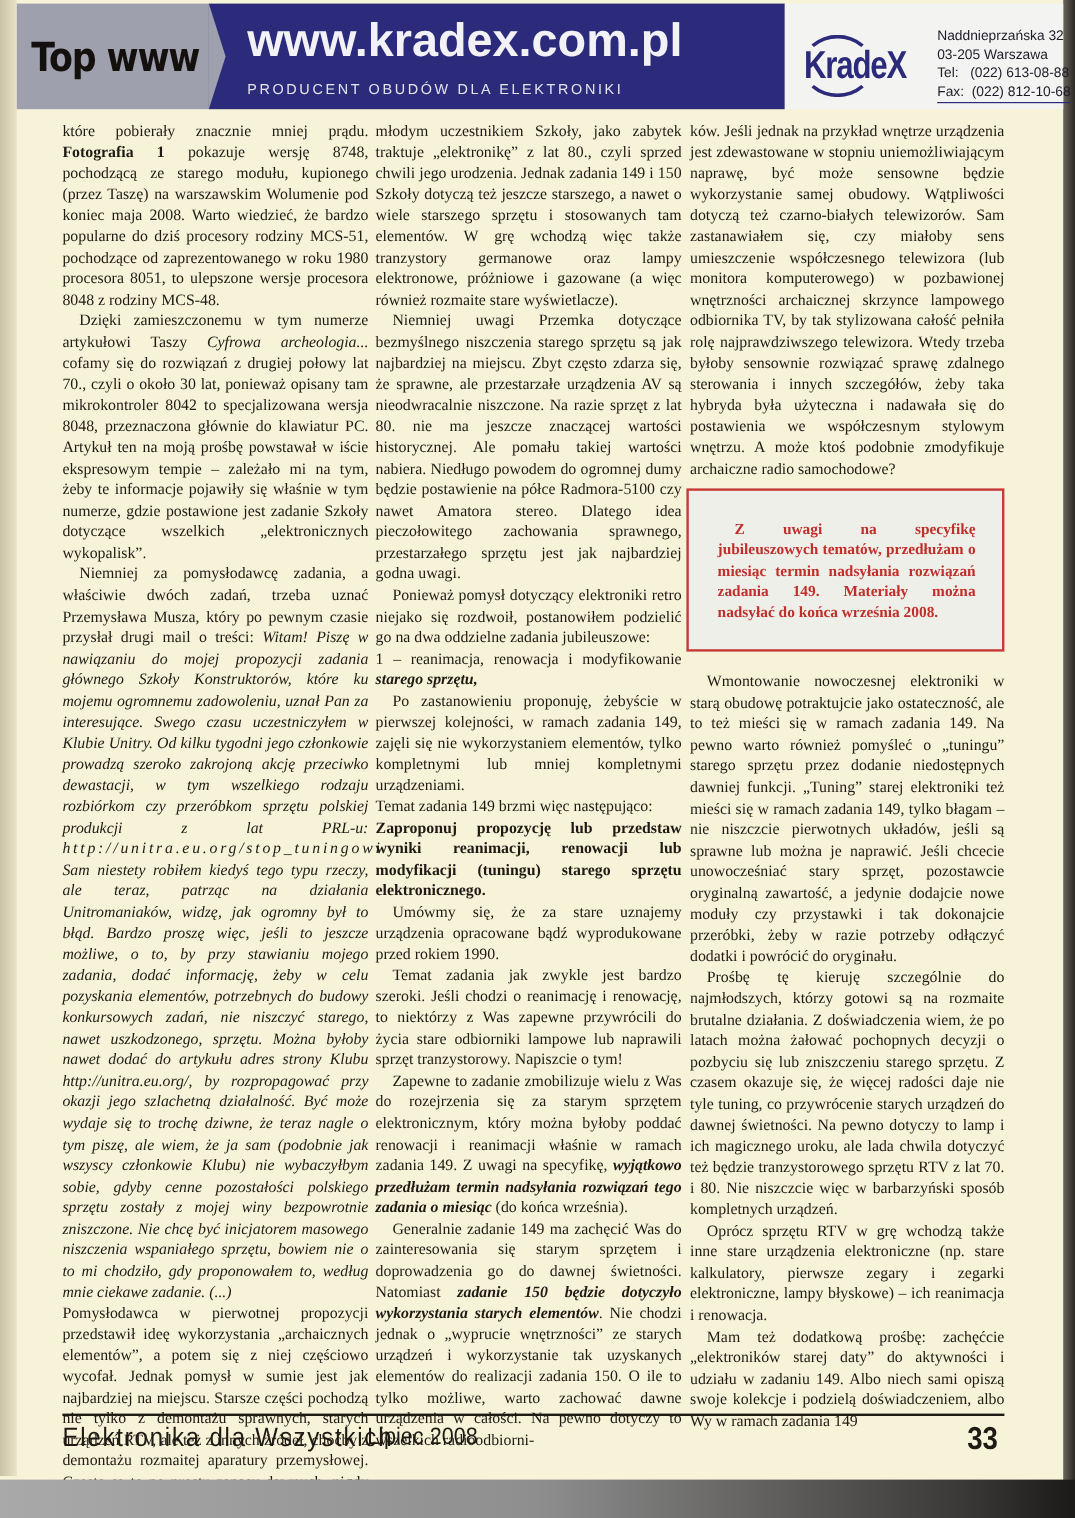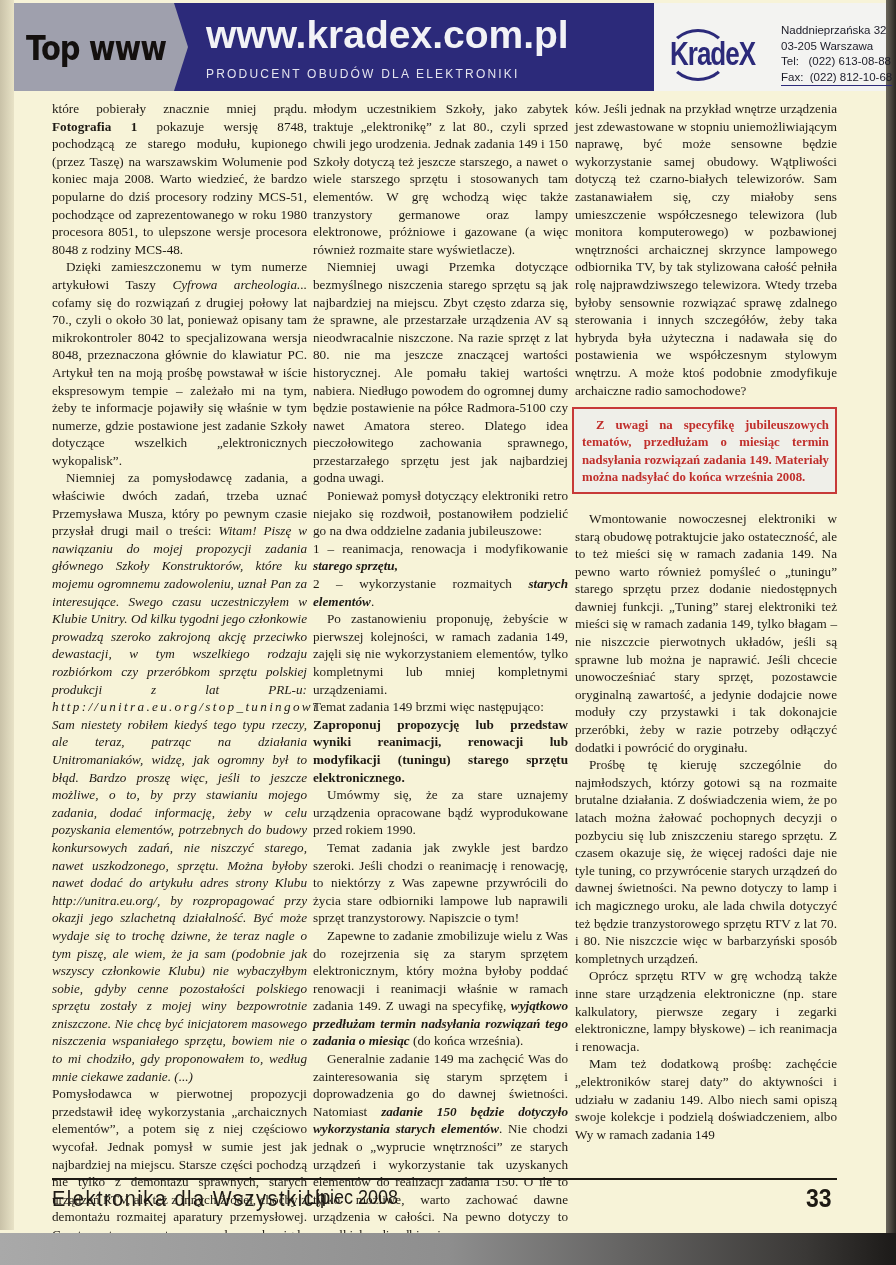--- a/index.html
+++ b/index.html
@@ -99,21 +99,21 @@
   .notice-box {
     margin: 8px 0 16px -3px;
     border: 2px solid #c73a38;
     background: #efefe9;
     padding: 8px 6px 6px 8px;
     color: #c02f2c;
     font-weight: bold;
     font-size: 12.8px; line-height: 17.2px;
     text-align: justify;
   }
-  .notice-box p { text-indent: 14px; margin: 0; }
+  .notice-box p { text-indent: 14px; margin: 16px; }
 
   
   .footer-rule {
     position: absolute; left: 52px; top: 1178px; width: 785px; height: 2px; background: #1e1a14;
   }
   .footer-magazine {
     position: absolute; left: 52px; top: 1186px;
     font-family: "Liberation Sans", sans-serif; font-size: 20px;
     letter-spacing: 1.5px; color: #1e1a14;
     transform: scaleY(1.1); transform-origin: left top;
@@ -163,21 +163,20 @@
   <i>Sam niestety robiłem kiedyś tego typu rzeczy, ale teraz, patrząc na działania Unitromaniaków, widzę, jak ogromny był to błąd. Bardzo proszę więc, jeśli to jeszcze możliwe, o to, by przy stawianiu mojego zadania, dodać informację, żeby w celu pozyskania elementów, potrzebnych do budowy konkursowych zadań, nie niszczyć starego, nawet uszkodzonego, sprzętu. Można byłoby nawet dodać do artykułu adres strony Klubu http://unitra.eu.org/, by rozpropagować przy okazji jego szlachetną działalność. Być może wydaje się to trochę dziwne, że teraz nagle o tym piszę, ale wiem, że ja sam (podobnie jak wszyscy członkowie Klubu) nie wybaczyłbym sobie, gdyby cenne pozostałości polskiego sprzętu zostały z mojej winy bezpowrotnie zniszczone. Nie chcę być inicjatorem masowego niszczenia wspaniałego sprzętu, bowiem nie o to mi chodziło, gdy proponowałem to, według mnie ciekawe zadanie. (...)</i></p>
   <p class="noindent">Pomysłodawca w pierwotnej propozycji przedstawił ideę wykorzystania „archaicznych elementów”, a potem się z niej częściowo wycofał. Jednak pomysł w sumie jest jak najbardziej na miejscu. Starsze części pochodzą nie tylko z demontażu sprawnych, starych urządzeń RTV, ale też z innych źródeł, choćby z demontażu rozmaitej aparatury przemysłowej. Często są to po prostu zapasy dawnych, nigdy nieużywanych elementów.</p>
   <p class="noindent">Pomysłodawca zadania, który jest bardzo</p>
 </div>
 
 <div class="col col-2">
   <p class="noindent">młodym uczestnikiem Szkoły, jako zabytek traktuje „elektronikę” z lat 80., czyli sprzed chwili jego urodzenia. Jednak zadania 149 i 150 Szkoły dotyczą też jeszcze starszego, a nawet o wiele starszego sprzętu i stosowanych tam elementów. W grę wchodzą więc także tranzystory germanowe oraz lampy elektronowe, próżniowe i gazowane (a więc również rozmaite stare wyświetlacze).</p>
   <p>Niemniej uwagi Przemka dotyczące bezmyślnego niszczenia starego sprzętu są jak najbardziej na miejscu. Zbyt często zdarza się, że sprawne, ale przestarzałe urządzenia AV są nieodwracalnie niszczone. Na razie sprzęt z lat 80. nie ma jeszcze znaczącej wartości historycznej. Ale pomału takiej wartości nabiera. Niedługo powodem do ogromnej dumy będzie postawienie na półce Radmora-5100 czy nawet Amatora stereo. Dlatego idea pieczołowitego zachowania sprawnego, przestarzałego sprzętu jest jak najbardziej godna uwagi.</p>
   <p>Ponieważ pomysł dotyczący elektroniki retro niejako się rozdwoił, postanowiłem podzielić go na dwa oddzielne zadania jubileuszowe:</p>
   <p class="noindent"><span>1 – reanimacja, renowacja i modyfikowanie </span><span class="bi">starego sprzętu,</span></p>
-  <p class="noindent"><span>2 – wykorzystanie rozmaitych </span><span class="bi">starych elementów</span><span>.</span></p>
   <p>Po zastanowieniu proponuję, żebyście w pierwszej kolejności, w ramach zadania 149, zajęli się nie wykorzystaniem elementów, tylko kompletnymi lub mniej kompletnymi urządzeniami.</p>
   <p class="noindent">Temat zadania 149 brzmi więc następująco:</p>
   <p class="noindent"><b>Zaproponuj propozycję lub przedstaw wyniki reanimacji, renowacji lub modyfikacji (tuningu) starego sprzętu elektronicznego.</b></p>
   <p>Umówmy się, że za stare uznajemy urządzenia opracowane bądź wyprodukowane przed rokiem 1990.</p>
   <p>Temat zadania jak zwykle jest bardzo szeroki. Jeśli chodzi o reanimację i renowację, to niektórzy z Was zapewne przywrócili do życia stare odbiorniki lampowe lub naprawili sprzęt tranzystorowy. Napiszcie o tym!</p>
   <p><span>Zapewne to zadanie zmobilizuje wielu z Was do rozejrzenia się za starym sprzętem elektronicznym, który można byłoby poddać renowacji i reanimacji właśnie w ramach zadania 149. Z uwagi na specyfikę, </span><span class="bi">wyjątkowo przedłużam termin nadsyłania rozwiązań tego zadania o miesiąc</span><span> (do końca września).</span></p>
   <p><span>Generalnie zadanie 149 ma zachęcić Was do zainteresowania się starym sprzętem i doprowadzenia go do dawnej świetności. Natomiast </span><span class="bi">zadanie 150 będzie dotyczyło wykorzystania starych elementów</span><span>. Nie chodzi jednak o „wyprucie wnętrzności” ze starych urządzeń i wykorzystanie tak uzyskanych elementów do realizacji zadania 150. O ile to tylko możliwe, warto zachować dawne urządzenia w całości. Na pewno dotyczy to wszelkich radioodbiorni-</span></p>
 </div>
 
 <div class="col col-3">

